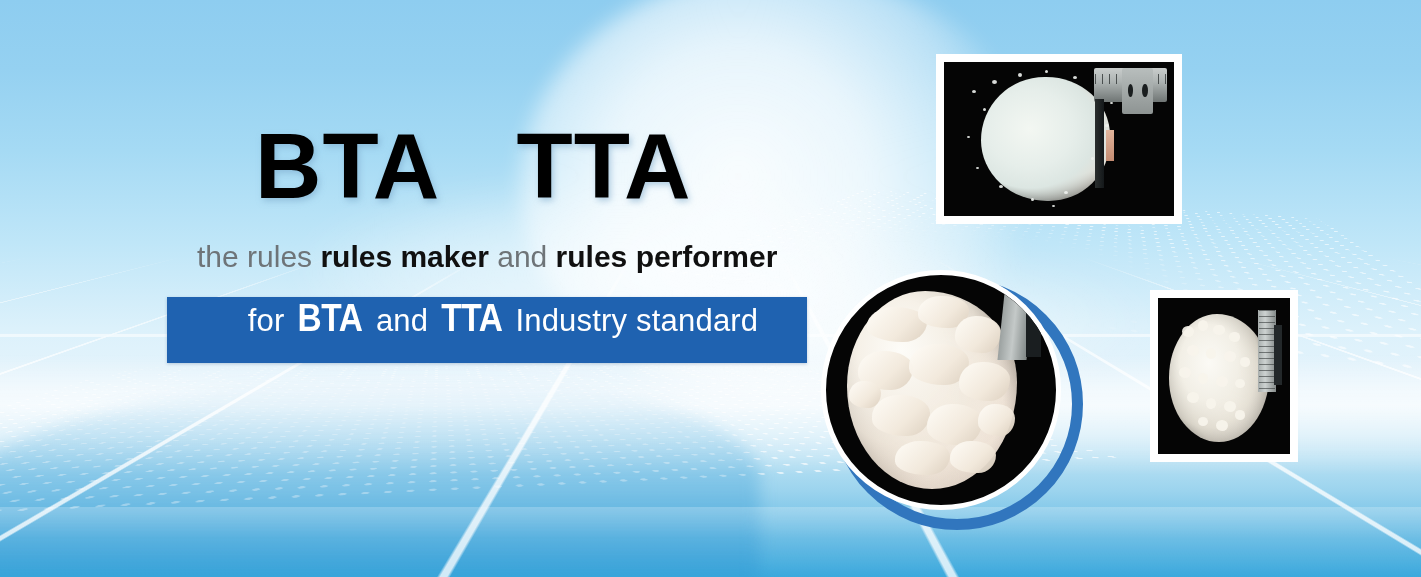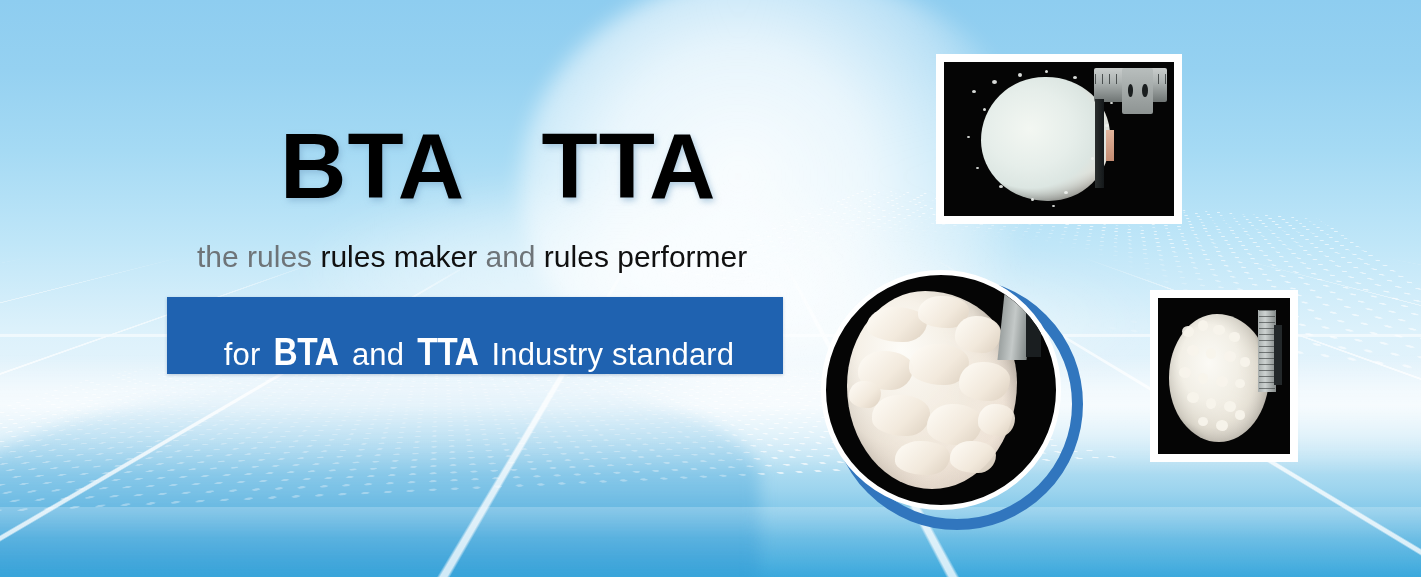--- a/index.html
+++ b/index.html
@@ -179,21 +179,21 @@
   .text-block {
     position: absolute;
     left: 0;
     top: 0;
     width: 800px;
     height: 577px;
   }
 
   .headline {
     position: absolute;
-    left: 280px;
+    left: 255px;
     top: 120px;
     margin: 0;
     font-size: 92px;
     font-weight: bold;
     letter-spacing: 1px;
     color: #000000;
     line-height: 1.0;
     white-space: pre;
     text-shadow: 2px 3px 6px rgba(120,165,200,0.55);
   }
@@ -206,33 +206,34 @@
     line-height: 1.2;
     white-space: pre;
     color: #222222;
   }
   .subtitle .soft {
     color: #6E7478;
     font-weight: normal;
   }
   .subtitle .strong {
     color: #101010;
-    font-weight: normal;
+    font-weight: bold;
   }
 
   .blue-bar {
     position: absolute;
     left: 167px;
     top: 297px;
     width: 616px;
-    height: 77px;
+    height: 66px;
     background: #1F62B0;
     display: flex;
-    align-items: flex-end;
+    align-items: flex-start;
     box-shadow: 0 1px 3px rgba(30,70,120,0.25);
+    padding-left: 24px;
   }
   .blue-bar-text {
     color: #ffffff;
     font-size: 31px;
     white-space: pre;
     padding-left: 8px;
     width: 100%;
     text-align: center;
     letter-spacing: 0.2px;
   }

